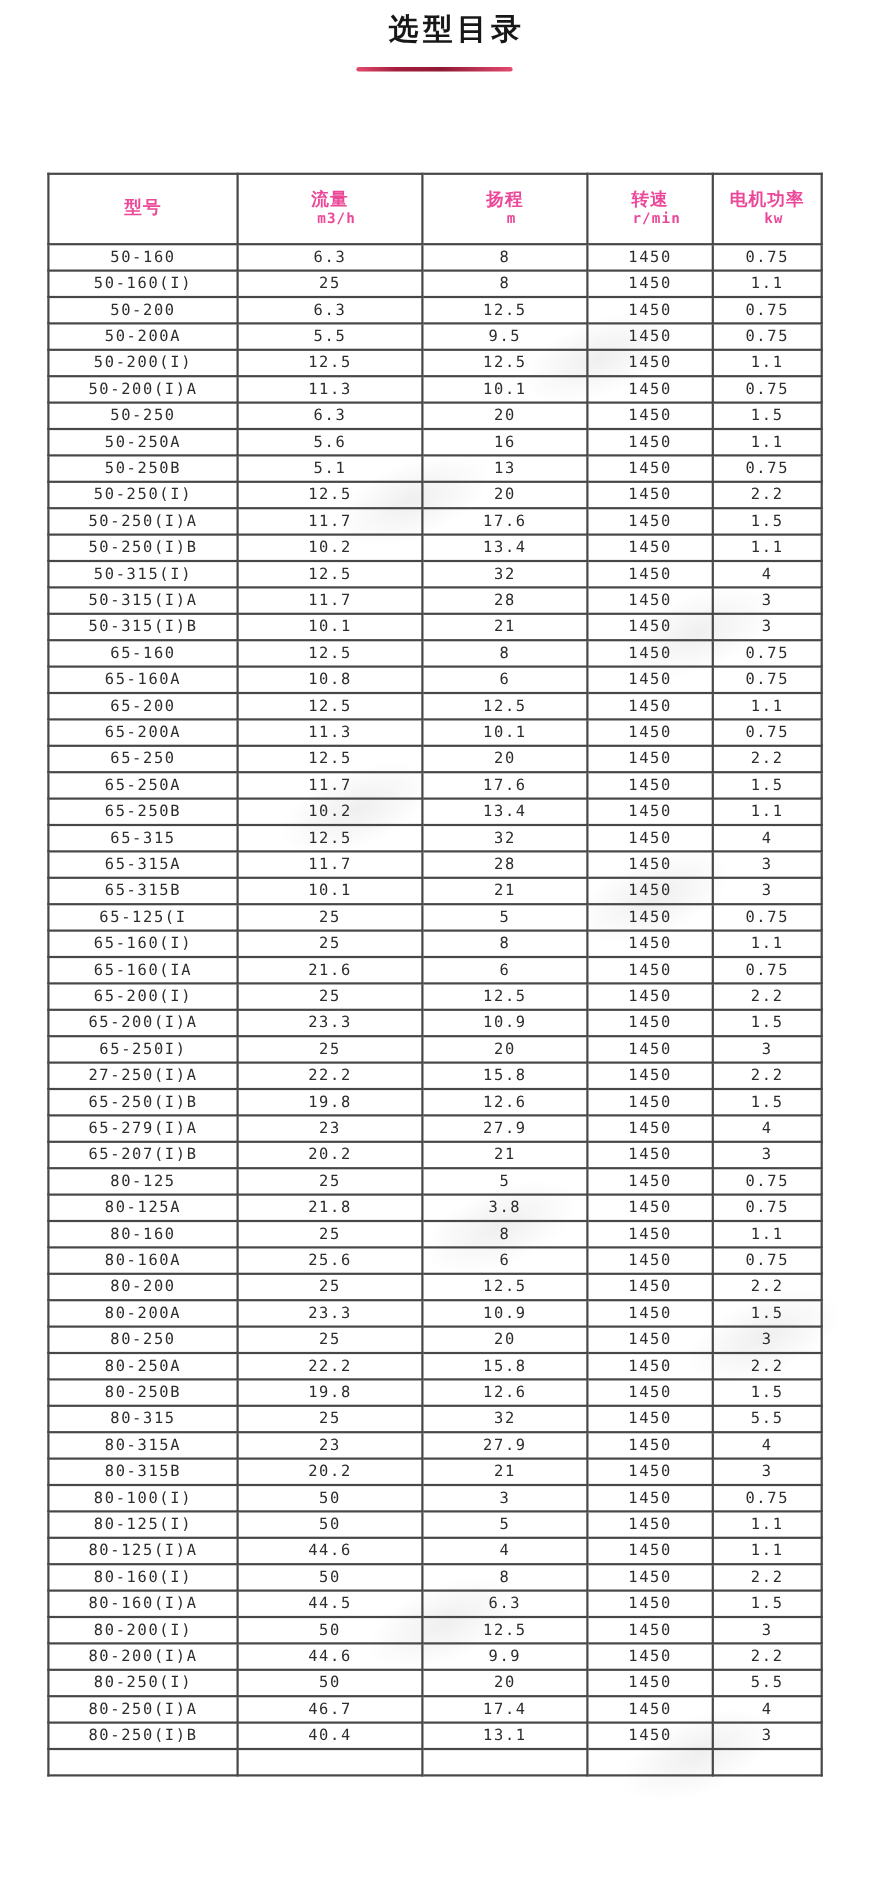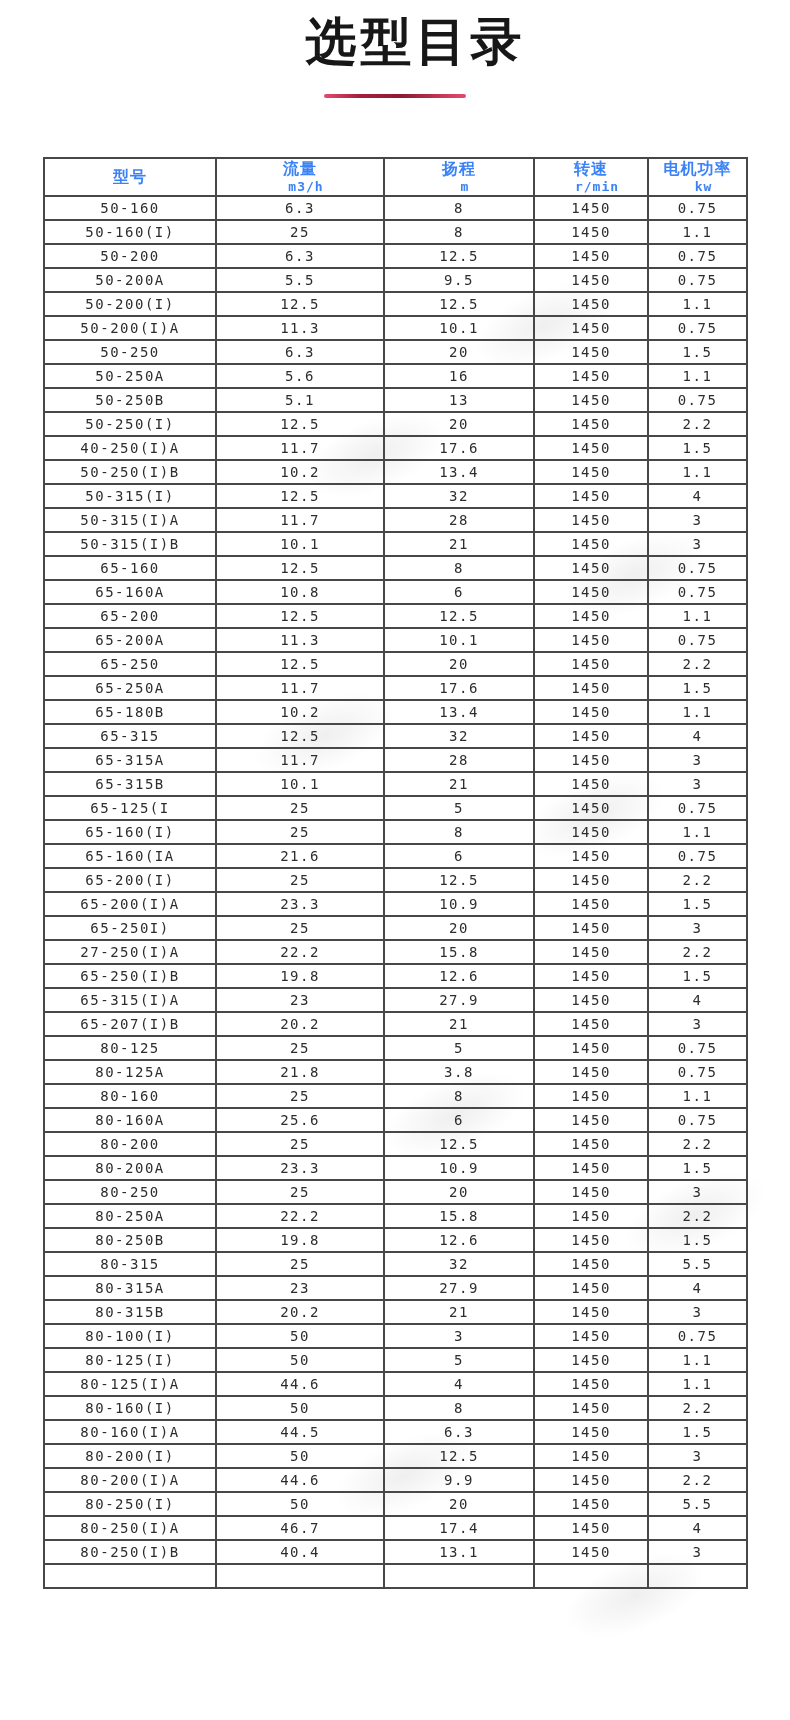--- a/index.html
+++ b/index.html
@@ -9,21 +9,21 @@
     overflow: hidden; position: relative;
     background: #ffffff;
     color: #333;
     font-family: "Liberation Sans", "DejaVu Sans", sans-serif;
   }
 
   
   .page-title {
     margin: 0; padding-top: 8px;
     text-align: center;
-    font-size: 51px; font-weight: 700;
+    font-size: 27px; font-weight: 700;
     letter-spacing: 4px;
     color: #171717;
     font-family: "DejaVu Sans", sans-serif;
     padding-left: 41px;
   }
   .title-rule {
     width: 142px; height: 4px;
     margin: 17px auto 0;
     border-radius: 2px;
     background: linear-gradient(90deg, #e34b6e 0%, #a51f3d 25%, #8f1a33 55%, #e34b6e 100%);
@@ -47,24 +47,24 @@
   }
   .catalog th, .catalog td {
     border: 2px solid #474747;
     text-align: center;
     vertical-align: middle;
     padding: 0;
     overflow: hidden;
     white-space: nowrap;
   }
   .catalog thead th {
-    height: 38px;
+    height: 64px;
     font-size: 16px;
     font-weight: 700;
-    color: #3b82f6;
+    color: #ec4899;
     letter-spacing: 1px;
     line-height: 1.25;
   }
   .catalog .th-sub {
     font-size: 13px;
     font-family: "DejaVu Sans Mono", "Liberation Mono", monospace;
     font-weight: 700;
     letter-spacing: 1px;
     margin-left: 12px;
   }
@@ -188,21 +188,21 @@
         <td>0.75</td>
       </tr>
       <tr>
         <td>50-250(I)</td>
         <td>12.5</td>
         <td>20</td>
         <td>1450</td>
         <td>2.2</td>
       </tr>
       <tr>
-        <td>40-250(I)A</td>
+        <td>50-250(I)A</td>
         <td>11.7</td>
         <td>17.6</td>
         <td>1450</td>
         <td>1.5</td>
       </tr>
       <tr>
         <td>50-250(I)B</td>
         <td>10.2</td>
         <td>13.4</td>
         <td>1450</td>
@@ -265,21 +265,21 @@
         <td>2.2</td>
       </tr>
       <tr>
         <td>65-250A</td>
         <td>11.7</td>
         <td>17.6</td>
         <td>1450</td>
         <td>1.5</td>
       </tr>
       <tr>
-        <td>65-180B</td>
+        <td>65-250B</td>
         <td>10.2</td>
         <td>13.4</td>
         <td>1450</td>
         <td>1.1</td>
       </tr>
       <tr>
         <td>65-315</td>
         <td>12.5</td>
         <td>32</td>
         <td>1450</td>
@@ -349,21 +349,21 @@
         <td>2.2</td>
       </tr>
       <tr>
         <td>65-250(I)B</td>
         <td>19.8</td>
         <td>12.6</td>
         <td>1450</td>
         <td>1.5</td>
       </tr>
       <tr>
-        <td>65-315(I)A</td>
+        <td>65-279(I)A</td>
         <td>23</td>
         <td>27.9</td>
         <td>1450</td>
         <td>4</td>
       </tr>
       <tr>
         <td>65-207(I)B</td>
         <td>20.2</td>
         <td>21</td>
         <td>1450</td>

